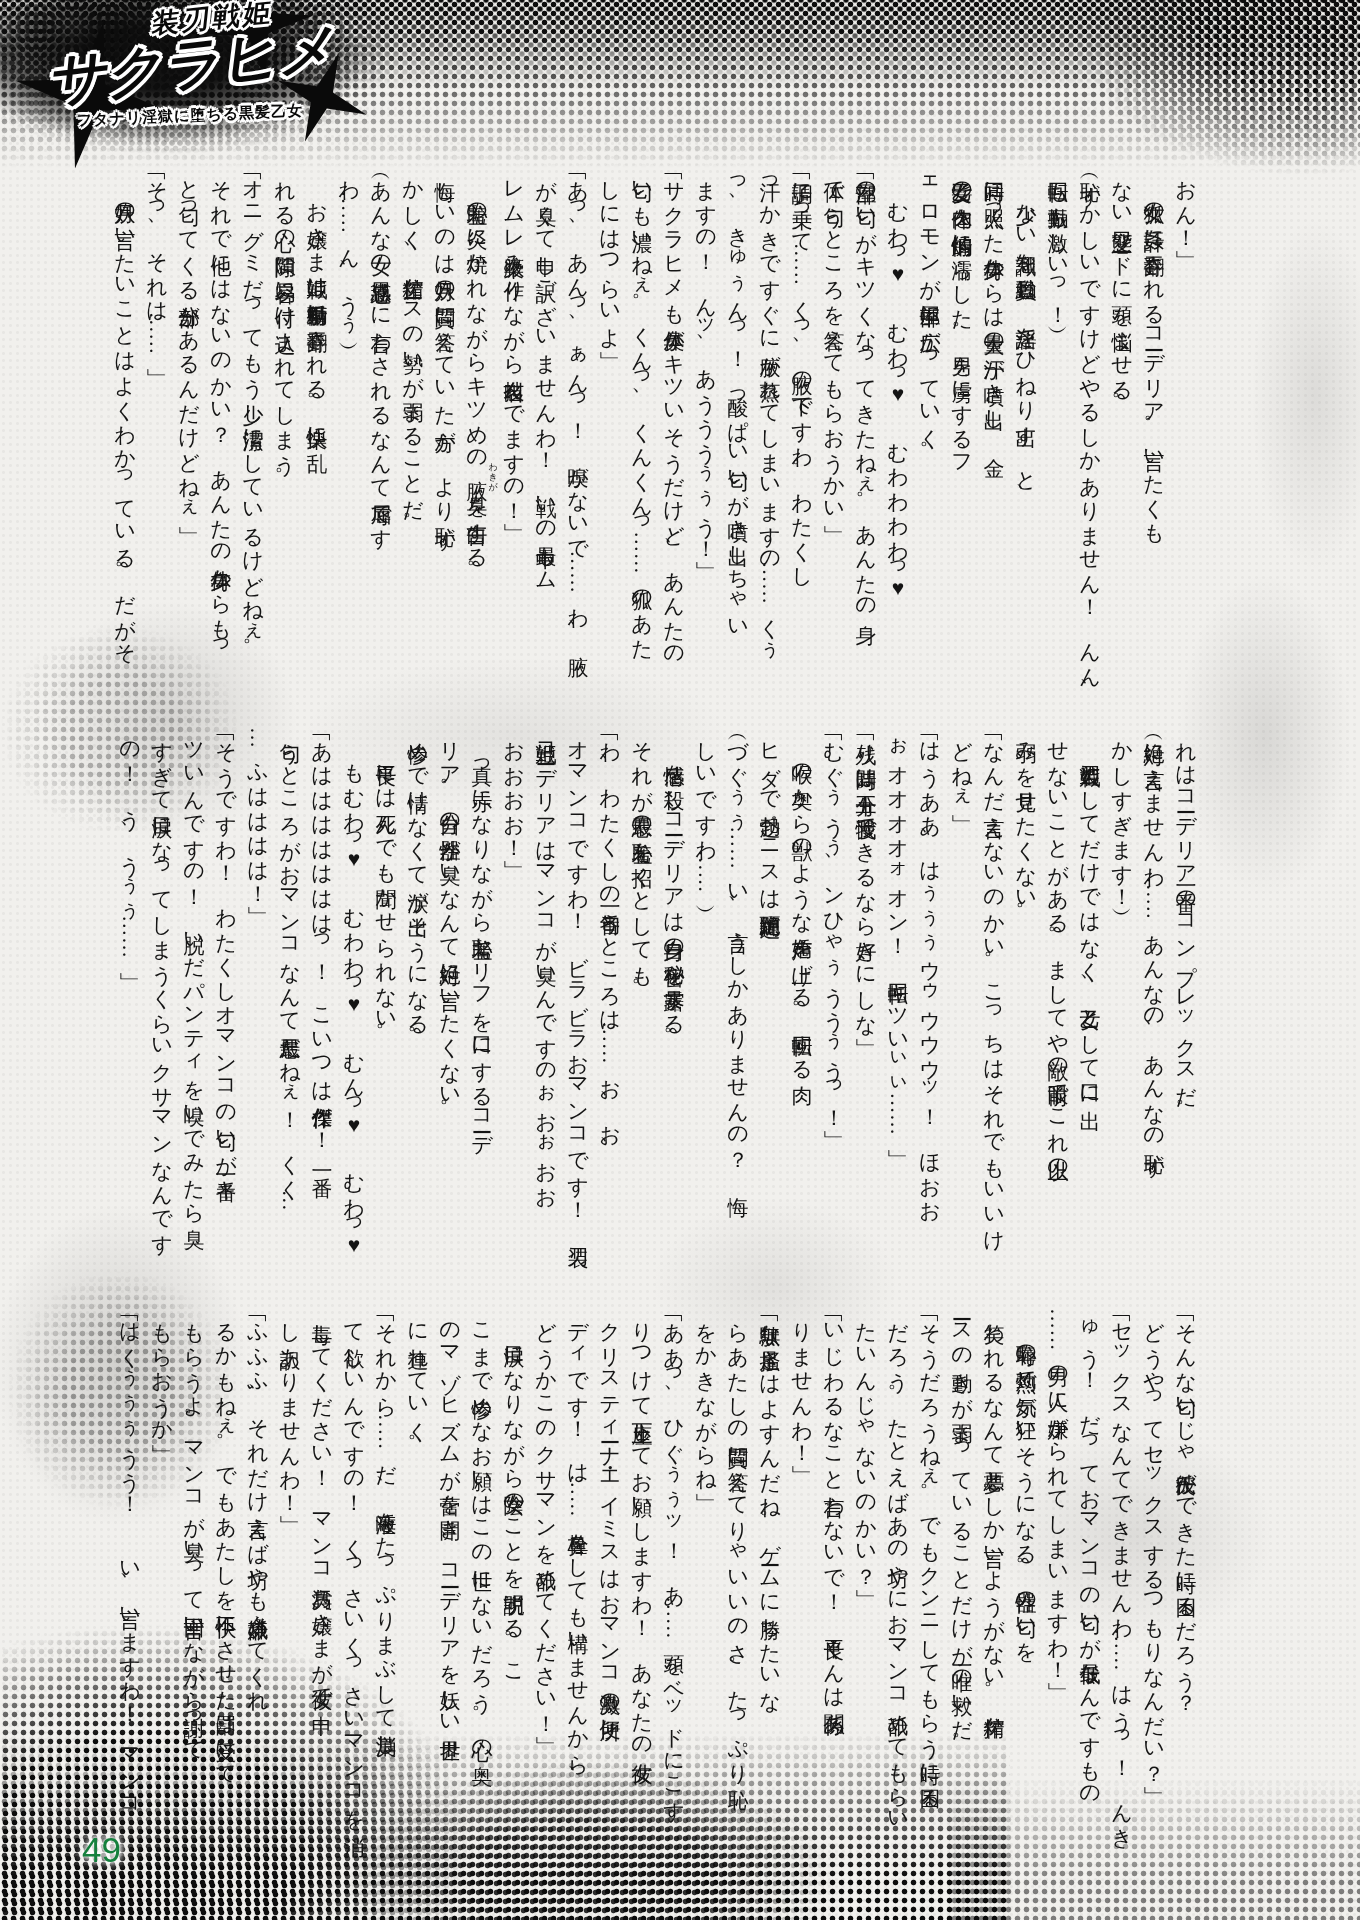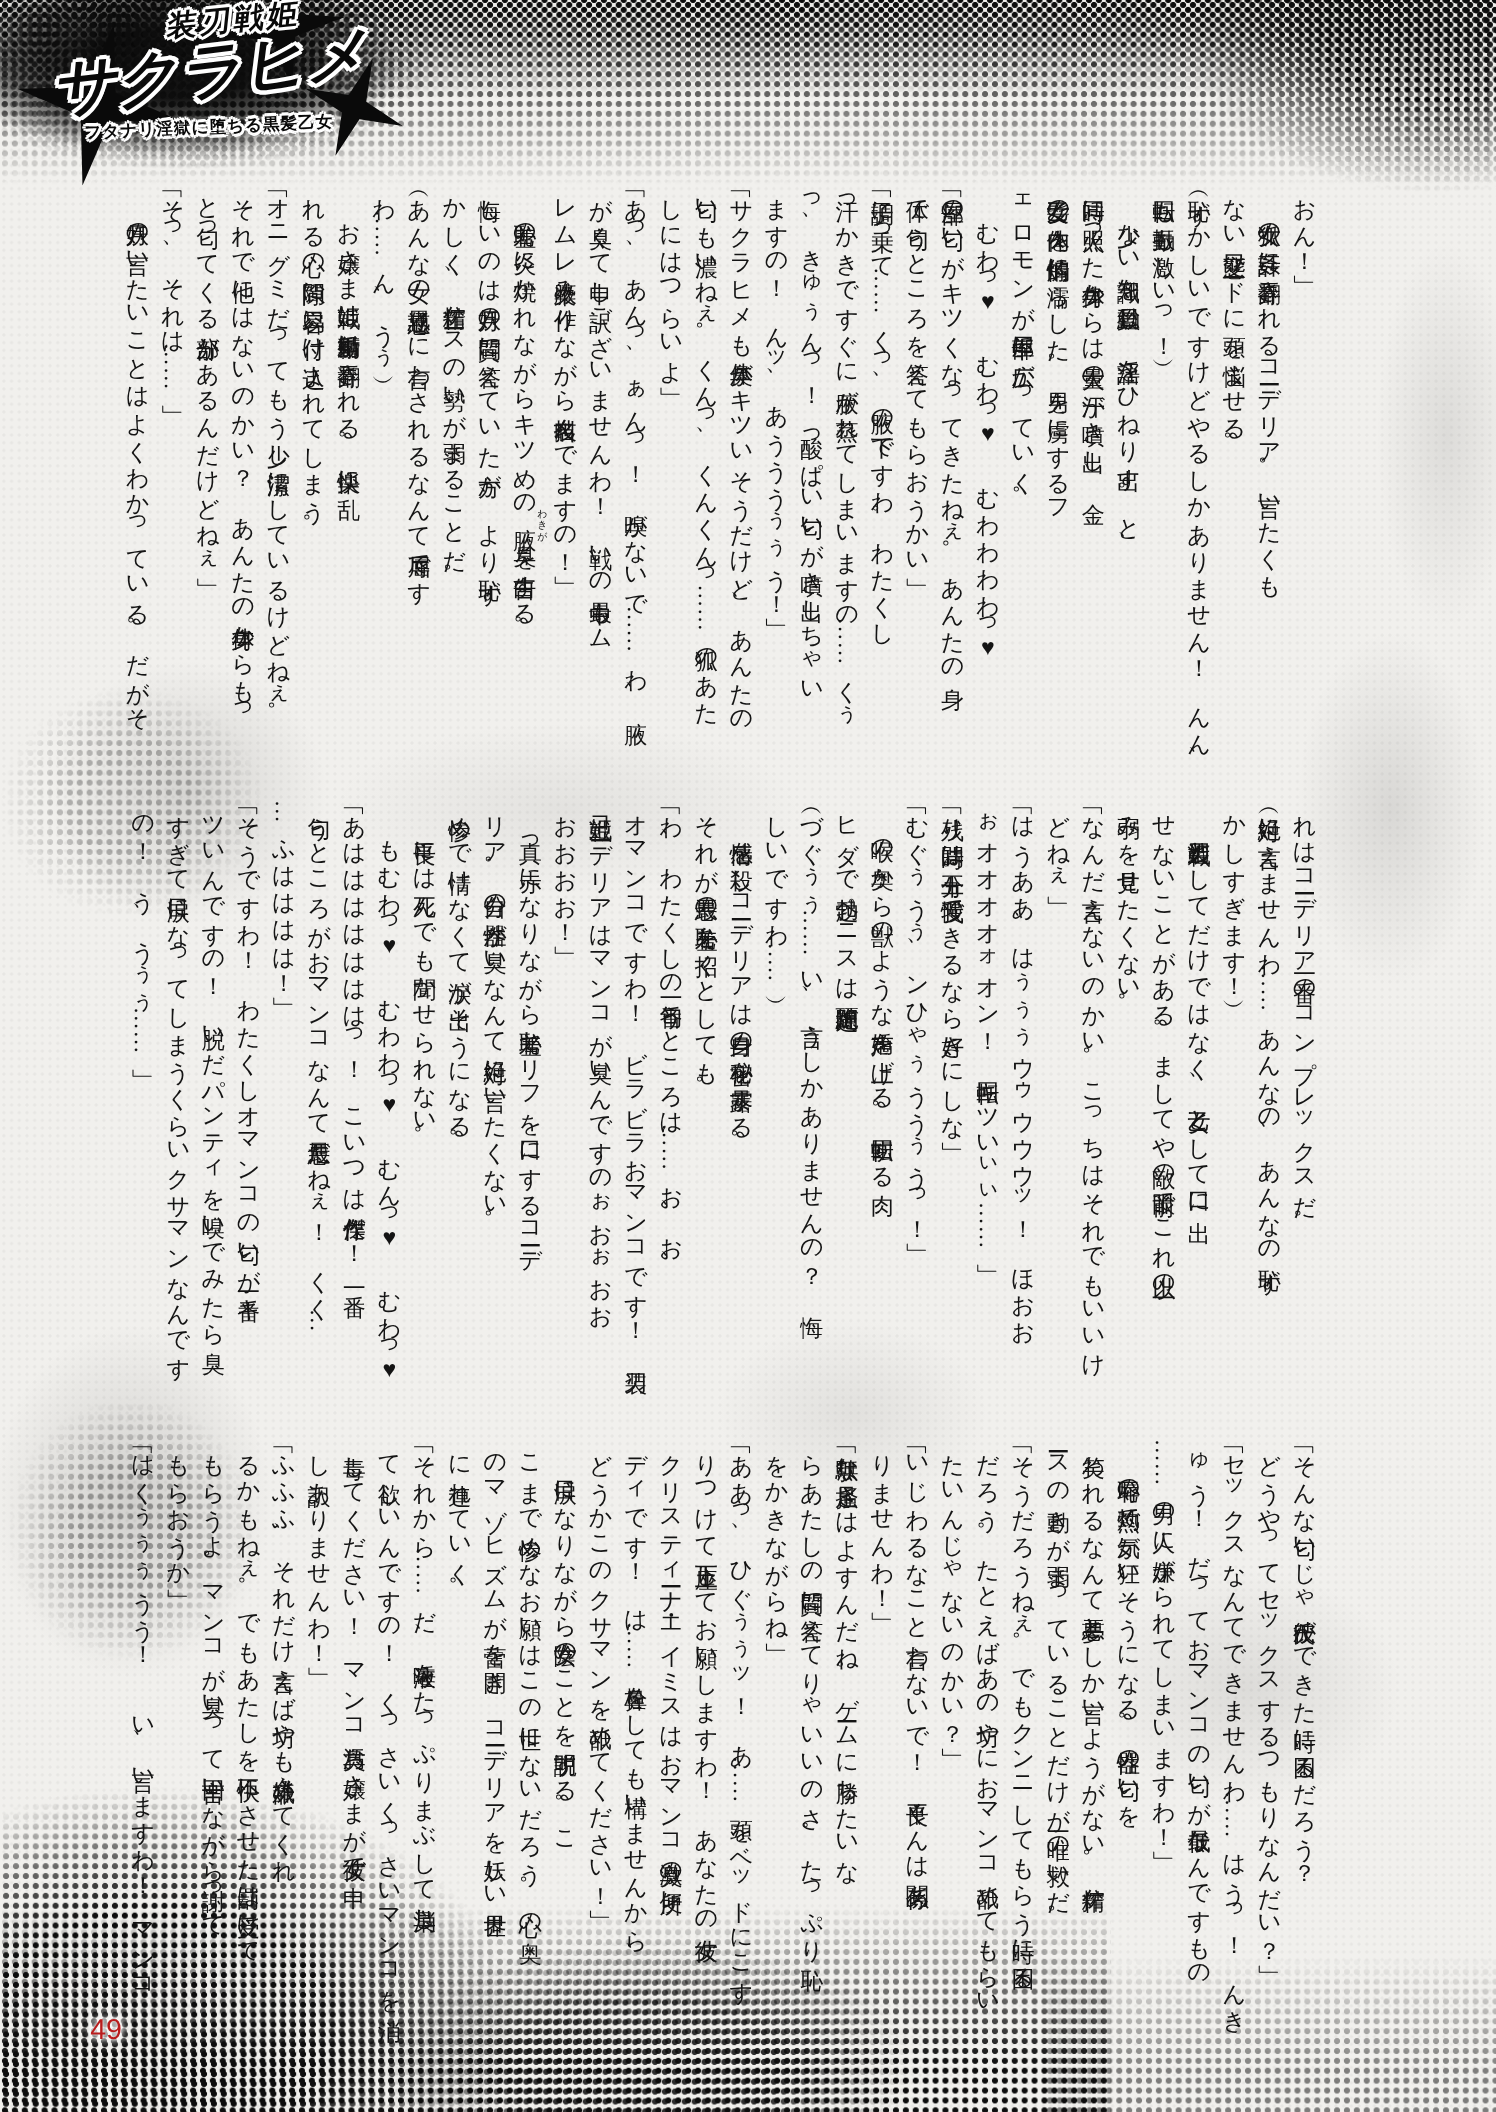--- a/index.html
+++ b/index.html
@@ -90,21 +90,21 @@
   .band-1{top:166px;}
   .band-2{top:727px;}
   .band-3{top:1308px;}
   .col{white-space:nowrap;}
   .col ruby rt{font-size:9px;letter-spacing:0;}
 
   
   .page-number{
     position:absolute;left:82px;top:1830px;z-index:6;
     font-family:"Liberation Sans","DejaVu Sans",sans-serif;
-    font-size:26px;color:#b91c1c;
+    font-size:35px;color:#15803d;
     text-shadow:0 0 3px #fff,0 0 6px #fff,0 0 10px #fff,0 0 14px #fff;
   }
 </style>
 </head>
 <body>
 
 <div class="page">
 
   <div class="paper-noise"></div>
   <div class="ht ht-top"></div>

